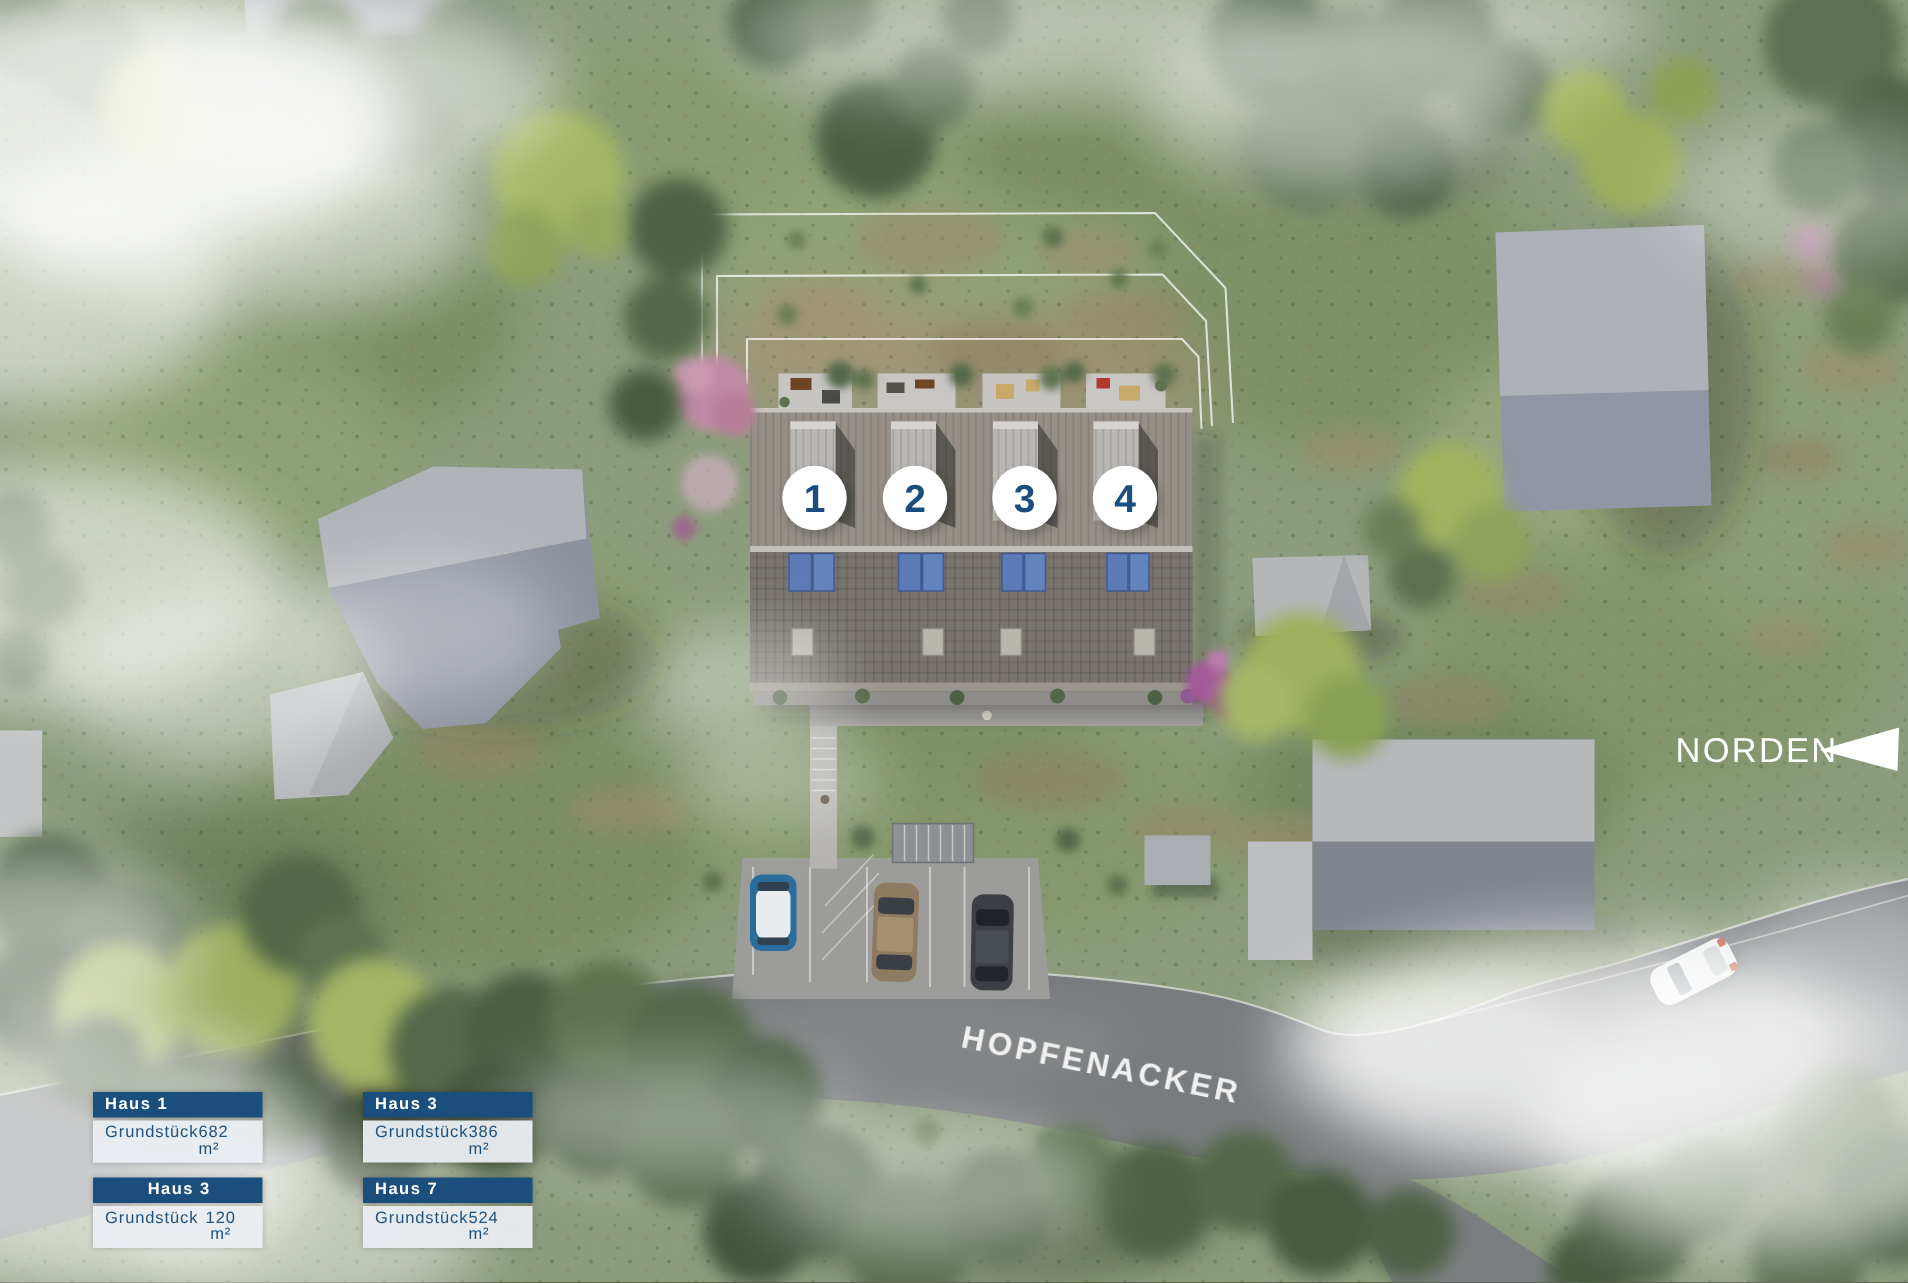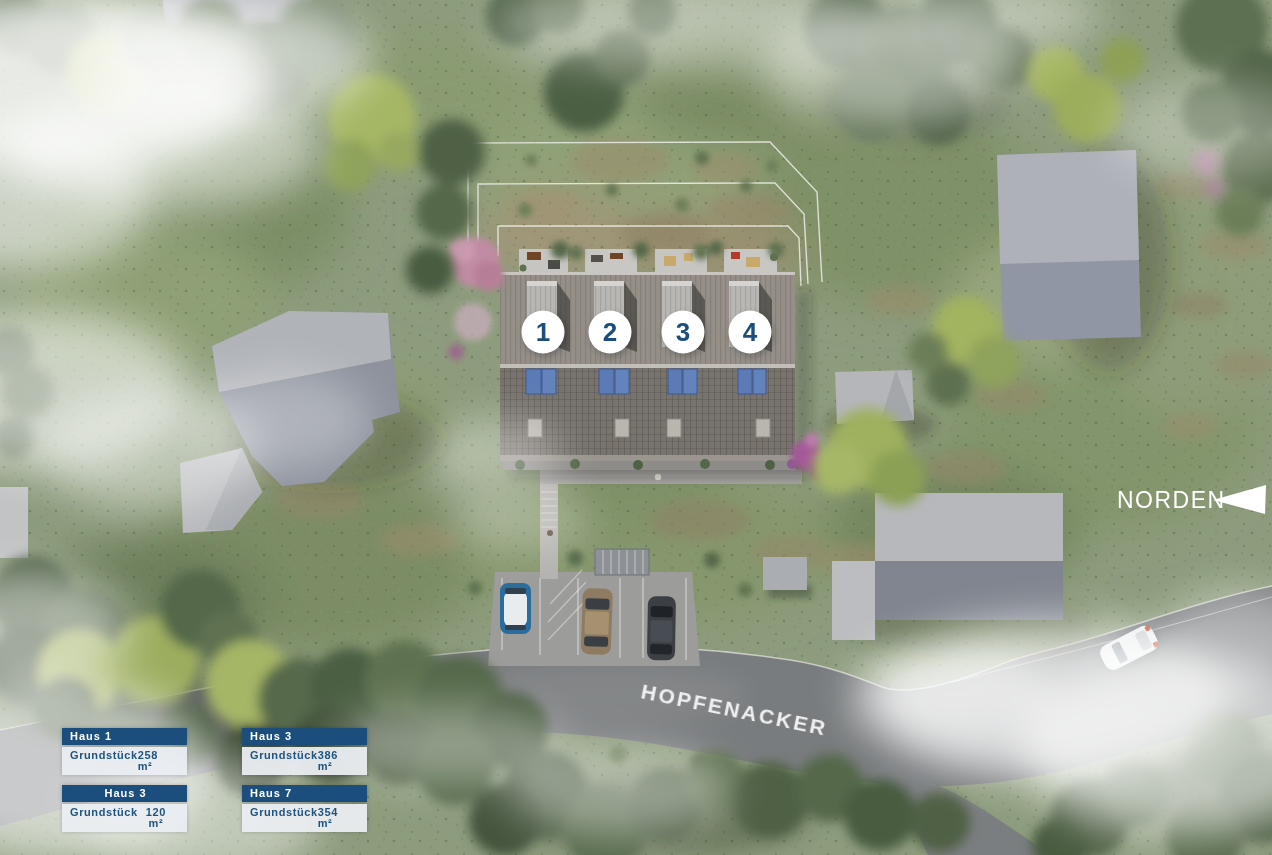--- a/index.html
+++ b/index.html
@@ -1,24 +1,24 @@
 <!DOCTYPE html>
 <html><head>
 <meta charset="utf-8">
 <style>
   html,body{margin:0;padding:0;background:#222;}
   #stage{position:relative;width:1272px;height:855px;overflow:hidden;
          font-family:"Liberation Sans",sans-serif;background:#8d9c7d;}
   #stage svg{position:absolute;left:0;top:0;}
-  .info-box{position:absolute;width:125px;}
+  .info-box{position:absolute;width:113px;}
   .info-header{background:#1b4e7d;color:#fff;font-size:11px;font-weight:bold;
                letter-spacing:1px;padding:3px 6px 3px 8px;line-height:11px;
                box-shadow:0 0 4px rgba(0,0,0,.25);}
   .info-body{margin-top:2px;background:rgba(234,237,241,.95);color:#1e537f;
-             font-size:11px;font-weight:bold;letter-spacing:.6px;
+             font-size:11px;font-weight:normal;letter-spacing:.6px;
              padding:3px 13px 3px 8px;line-height:11px;display:flex;
              justify-content:space-between;box-shadow:0 0 4px rgba(0,0,0,.2);}
   .svg-label{letter-spacing:2.5px;}
 </style>
 </head>
 <body>
 
 <div id="stage">
 <svg width="1272" height="855" viewBox="0 0 1272 855">
   <defs>
@@ -511,37 +511,37 @@
       <circle cx="750" cy="332" r="21.5" fill="#ffffff"></circle>
       <text x="750" y="341" text-anchor="middle" font-size="26" font-weight="bold" fill="#1b4e7e">4</text>
     </g>
   </g>
 </svg>
 
 <div class="info-box" style="left:62px;top:728px;">
   <div class="info-header">Haus 1</div>
   <div class="info-body">
     <span>Grundstück</span>
-    <span>258 m²</span>
+    <span>682 m²</span>
   </div>
 </div>
 <div class="info-box" style="left:242px;top:728px;">
   <div class="info-header">Haus 3</div>
   <div class="info-body">
     <span>Grundstück</span>
     <span>386 m²</span>
   </div>
 </div>
 <div class="info-box" style="left:62px;top:785px;text-align:center;">
   <div class="info-header">Haus 3</div>
   <div class="info-body">
     <span>Grundstück</span>
     <span>120 m²</span>
   </div>
 </div>
 <div class="info-box" style="left:242px;top:785px;">
   <div class="info-header">Haus 7</div>
   <div class="info-body">
     <span>Grundstück</span>
-    <span>354 m²</span>
+    <span>524 m²</span>
   </div>
 </div>
 </div>
 
 </body></html>

